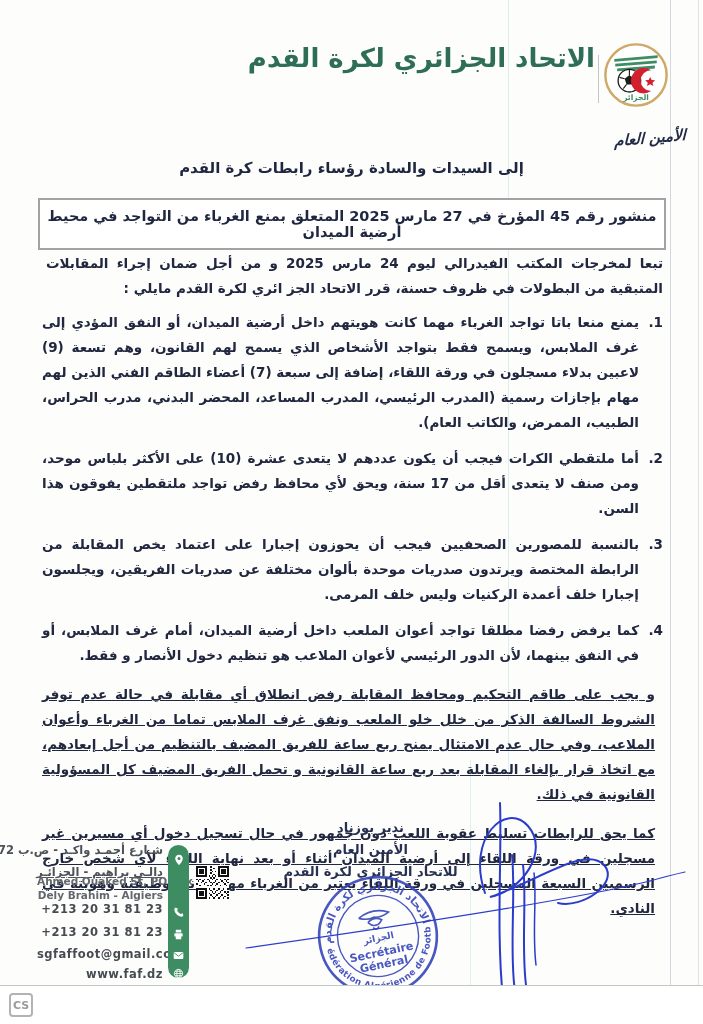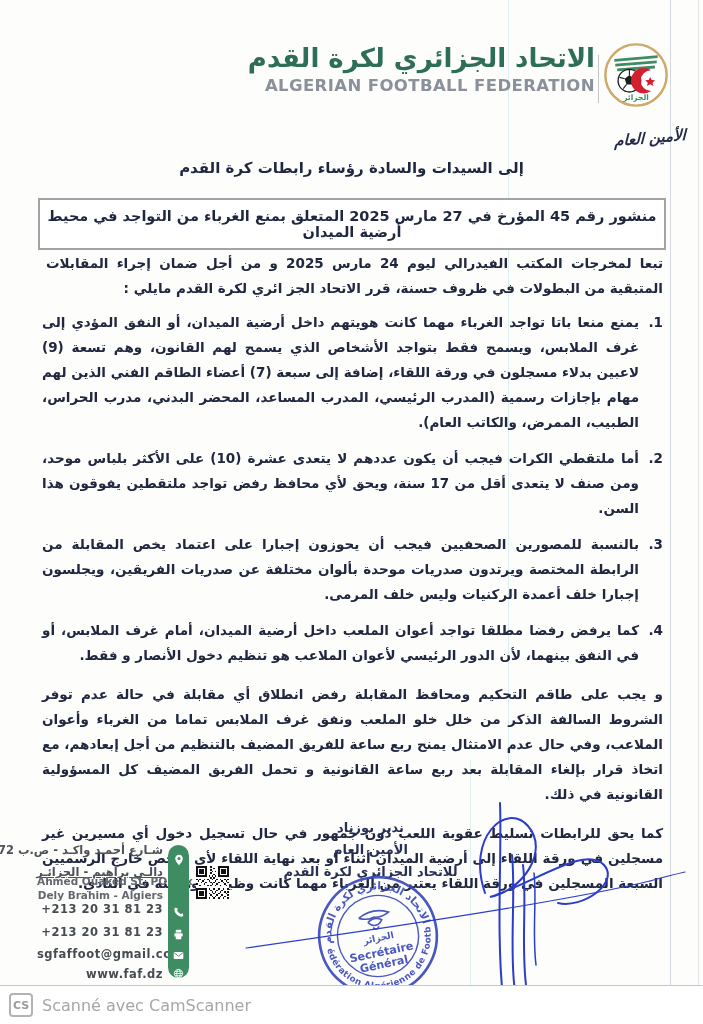--- a/index.html
+++ b/index.html
@@ -39,21 +39,21 @@
   .letter-content{
     position:absolute;left:42px;right:40px;top:251px;
     direction:rtl;text-align:justify;
     font-size:13.5px;font-weight:bold;line-height:25px;color:#20273f;
   }
   .intro{margin:0 0 9px 4px;}
   .num-list{margin:0;}
   .num-item{display:flex;margin-bottom:11px;}
   .num-item .num{flex:0 0 24px;}
   .num-item .txt{flex:1;}
-  .body-par{margin:14px 0 0 0;}
+  .body-par{margin:14px 8px 0 0;text-decoration:underline;}
 
   
   .sig-block{
     position:absolute;left:268px;top:817px;width:205px;text-align:center;
     direction:rtl;font-size:13px;font-weight:bold;line-height:22px;color:#273052;
   }
   .stamp{position:absolute;left:302px;top:860px;width:152px;height:152px;transform:rotate(-12deg);opacity:.92;}
   .pen-signature{position:absolute;left:238px;top:793px;width:448px;height:218px;pointer-events:none;}
 
   
@@ -90,21 +90,20 @@
 <div class="page">
 
   <div class="scanline c1"></div>
   <div class="scanline c2"></div>
   <div class="scanline g1"></div>
   <div class="scanline g2"></div>
   <div class="page-bottom-edge"></div>
 
   <div class="mast-titles">
     <div class="mast-title-ar">الاتحاد الجزائري لكرة القدم</div>
-    <div class="mast-title-en">ALGERIAN FOOTBALL FEDERATION</div>
   </div>
   <div class="mast-divider"></div>
 
   <div class="logo">
     <svg viewBox="0 0 70 70" width="66" height="66">
       <circle cx="35" cy="35" r="32.5" fill="#ffffff" stroke="#cfa968" stroke-width="2.6"></circle>
       <g fill="#3e8c62">
         <path d="M12 18 L58 14 L58 17 L12 21 Z"></path>
         <path d="M13 23 L57 19.5 L57 22.5 L13 26 Z"></path>
         <path d="M15 28 L55 25 L55 28 L15 31 Z"></path>
@@ -261,16 +260,15 @@
             <rect x="16" y="2" width="3" height="3"></rect>
             <rect x="2" y="16" width="3" height="3"></rect>
           <path d="M9 0h1v1H9zM11 1h1v1h-1zM9 2h1v1H9zM10 3h1v1h-1zM12 3h1v1h-1zM9 4h1v1H9zM11 5h1v1h-1zM8 6h1v1H8zM10 6h1v1h-1zM12 6h1v1h-1zM9 7h1v1H9zM11 7h1v1h-1zM0 8h1v1H0zM2 8h1v1H2zM5 8h1v1H5zM7 8h1v1H7zM10 8h1v1h-1zM13 8h1v1h-1zM15 8h1v1h-1zM18 8h1v1h-1zM20 8h1v1h-1zM1 9h1v1H1zM4 9h1v1H4zM8 9h1v1H8zM12 9h1v1h-1zM16 9h1v1h-1zM19 9h1v1h-1zM3 10h1v1H3zM6 10h1v1H6zM9 10h1v1H9zM11 10h1v1h-1zM14 10h1v1h-1zM17 10h1v1h-1zM20 10h1v1h-1zM0 11h1v1H0zM5 11h1v1H5zM10 11h1v1h-1zM13 11h1v1h-1zM18 11h1v1h-1zM2 12h1v1H2zM7 12h1v1H7zM9 12h1v1H9zM12 12h1v1h-1zM15 12h1v1h-1zM19 12h1v1h-1zM8 14h1v1H8zM11 14h1v1h-1zM14 14h1v1h-1zM17 14h1v1h-1zM20 14h1v1h-1zM9 15h1v1H9zM13 15h1v1h-1zM16 15h1v1h-1zM10 16h1v1h-1zM12 16h1v1h-1zM15 16h1v1h-1zM18 16h1v1h-1zM20 16h1v1h-1zM8 17h1v1H8zM11 17h1v1h-1zM14 17h1v1h-1zM19 17h1v1h-1zM9 18h1v1H9zM13 18h1v1h-1zM16 18h1v1h-1zM20 18h1v1h-1zM10 19h1v1h-1zM12 19h1v1h-1zM15 19h1v1h-1zM18 19h1v1h-1zM8 20h1v1H8zM11 20h1v1h-1zM14 20h1v1h-1zM17 20h1v1h-1zM20 20h1v1h-1z"></path>
         </g>
       </svg>
     </span>
   </div>
 
   <div class="cam-bar">
     <span class="cam-badge">CS</span>
-    <span class="cam-label">Scanné avec CamScanner</span>
   </div>
 
 </div>
 
 </body></html>

